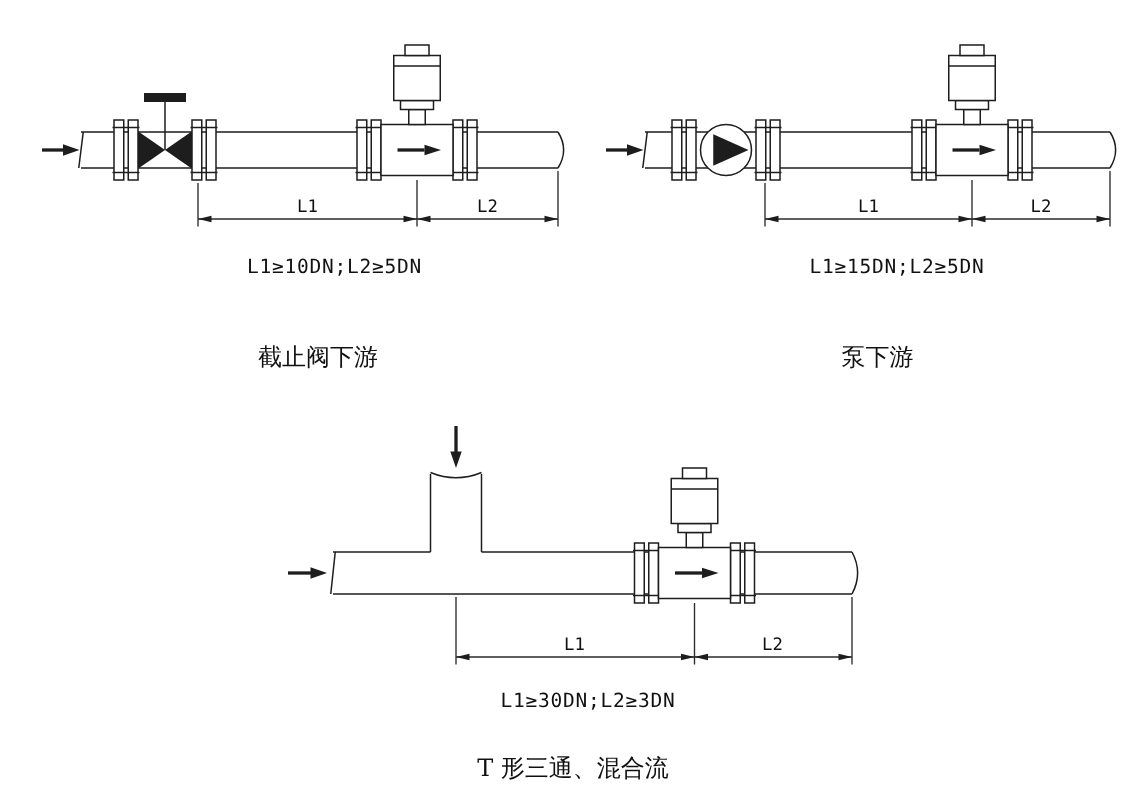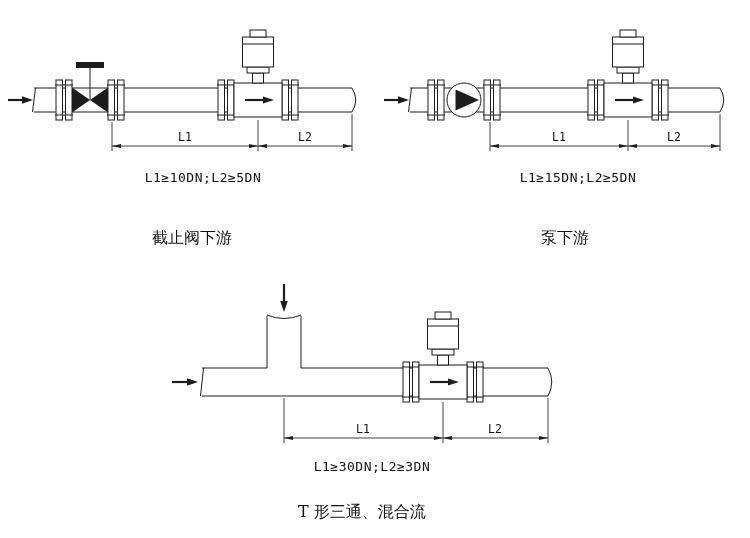--- a/index.html
+++ b/index.html
@@ -1,19 +1,19 @@
 <!DOCTYPE html>
 <html><head>
 <meta charset="utf-8">
 <style>
   * { margin:0; padding:0; box-sizing:border-box; }
   html,body { background:#ffffff; }
   .canvas {
     position:relative; width:750px; height:538px; background:#ffffff;
-    overflow:hidden; font-family:"DejaVu Sans", sans-serif;
+    overflow:hidden; font-family:"DejaVu Sans", sans-serif;padding-left:20px;
   }
   svg { display:block; }
   .ln    { stroke:#1d1d1d; stroke-width:1; fill:none; }
   .bold  { stroke:#1d1d1d; stroke-width:2.2; fill:none; }
   .shape { stroke:#1d1d1d; stroke-width:1; fill:#ffffff; }
   .solid { fill:#1d1d1d; stroke:none; }
   .dim   { stroke:#2a2a2a; stroke-width:0.9; fill:none; }
   .dimtext { font-family:"DejaVu Sans Mono", monospace; font-size:11.5px; fill:#111111; text-anchor:middle; }
   .spec    { font-family:"DejaVu Sans Mono", monospace; font-size:13px; letter-spacing:0.5px; fill:#111111; text-anchor:middle; }
   .cap     { font-family:"DejaVu Serif", serif; font-size:16px; fill:#111111; text-anchor:middle; }

